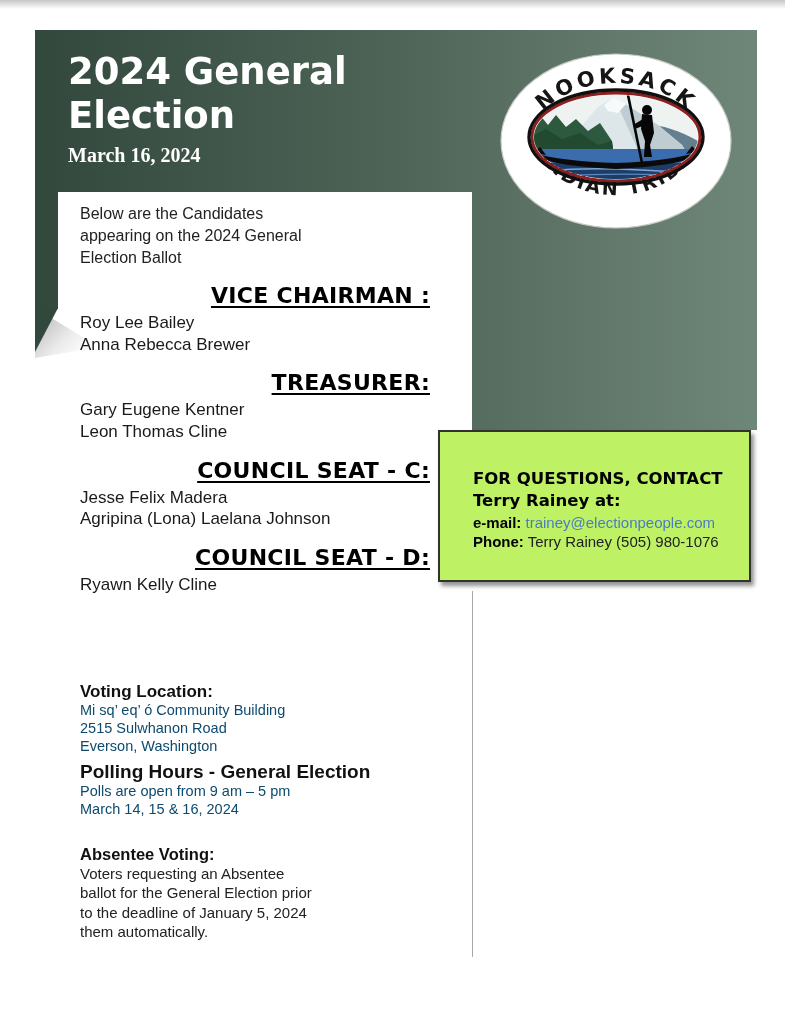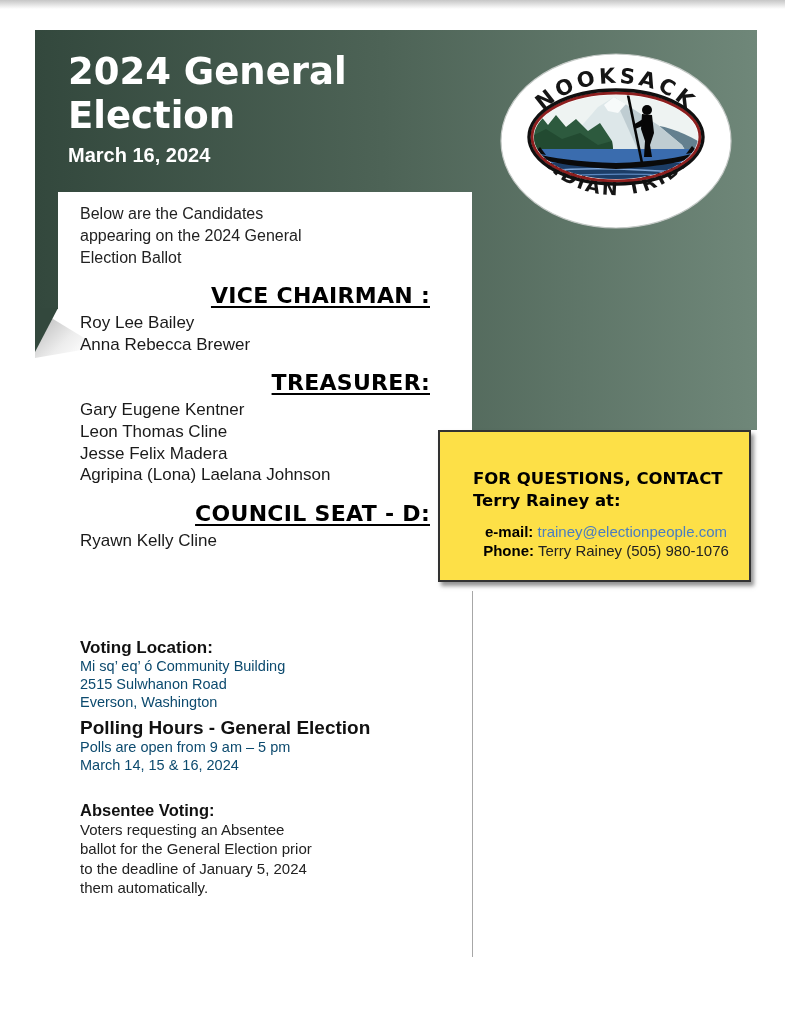--- a/index.html
+++ b/index.html
@@ -17,47 +17,47 @@
   .strip-cut{left:35px;top:309px;width:23px;height:121px;background:#ffffff;}
   .strip-shadow{left:35px;top:308px;width:64px;height:50px;
             background:linear-gradient(135deg,rgba(110,110,110,.55) 0%,rgba(180,180,180,.25) 55%,rgba(255,255,255,0) 85%);
             clip-path:polygon(0 0,100% 78%,0 100%);}
   .strip-diag{left:35px;top:308px;width:23px;height:44px;background:#33483d;
             clip-path:polygon(0 0,100% 0,0 100%);}
 
   .header-text{left:68px;top:50px;color:#ffffff;}
   .header-text .t{font-family:"DejaVu Sans","Liberation Sans",sans-serif;
                   font-size:37px;font-weight:bold;line-height:1.18;letter-spacing:0px;}
-  .header-text .d{font-family:Liberation Sans, sans-serif;
+  .header-text .d{font-family:Liberation Serif, serif;
                   font-size:20px;font-weight:bold;margin-top:7px;}
 
   .logo{left:500px;top:53px;width:232px;height:176px;}
 
   .main-col{left:80px;top:203px;width:350px;color:#1c1c1c;}
   .intro{font-size:16px;line-height:1.36;color:#222;}
   .sec-h{font-family:"DejaVu Sans","Liberation Sans",sans-serif;
          font-size:22px;font-weight:bold;color:#000;
          text-decoration:underline;text-decoration-thickness:2px;text-underline-offset:3px;
          letter-spacing:.3px;}
   .cand{font-size:17px;line-height:1.27;color:#1a1a1a;}
   .mt-sec{margin-top:15px;margin-bottom:4px;text-align:right;}
 
   .vl-h{font-size:17px;font-weight:bold;color:#111;margin-top:87px;}
   .vl-line{font-size:14.5px;line-height:1.24;color:#0c4a6e;}
   .ph-h{font-size:19px;font-weight:bold;color:#111;margin-top:5px;}
   .ab-h{font-size:16.5px;font-weight:bold;color:#111;margin-top:26px;}
   .ab-line{font-size:15px;line-height:1.28;color:#222;}
 
-  .contact-box{left:438px;top:430px;width:313px;height:152px;background:#fde047;
+  .contact-box{left:438px;top:430px;width:313px;height:152px;background:#bef264;
                border:2px solid #323232;box-sizing:border-box;
                box-shadow:3px 4px 4px rgba(60,60,60,.55);
                padding:36px 10px 0 33px;}
   .cb-title{font-family:"DejaVu Sans","Liberation Sans",sans-serif;
             font-size:16.5px;font-weight:bold;color:#000;line-height:1.35;}
-  .cb-rows{margin-top:9px;font-size:15px;line-height:1.3;color:#222;text-align:center;}
+  .cb-rows{font-size:15px;line-height:1.3;color:#222;}
   .cb-label{font-weight:bold;color:#000;}
   .cb-link{text-decoration:none;cursor:pointer;}
 
   .divider{left:472px;top:591px;width:1px;height:366px;background:#a7a7a7;}
 
   .footer-top{left:29px;top:980px;width:728px;height:2px;background:#c3cfc8;}
   .footer-bar{left:29px;top:982px;width:728px;height:15px;background:#2c4237;}
 </style>
 </head>
 <body>
@@ -125,20 +125,21 @@
     </div>
 
     <div class="sec-h mt-sec">VICE CHAIRMAN :</div>
     <div class="cand">Roy Lee Bailey</div>
     <div class="cand">Anna Rebecca Brewer</div>
 
     <div class="sec-h mt-sec">TREASURER:</div>
     <div class="cand">Gary Eugene Kentner</div>
     <div class="cand">Leon Thomas Cline</div>
 
+    <div class="sec-h mt-sec">COUNCIL SEAT - C:</div>
     <div class="cand">Jesse Felix Madera</div>
     <div class="cand">Agripina (Lona) Laelana Johnson</div>
 
     <div class="sec-h mt-sec">COUNCIL SEAT - D:</div>
     <div class="cand">Ryawn Kelly Cline</div>
 
     <div class="vl-h">Voting Location:</div>
     <div class="vl-line">Mi sq’ eq’ ó Community Building</div>
     <div class="vl-line">2515 Sulwhanon Road</div>
     <div class="vl-line">Everson, Washington</div>

